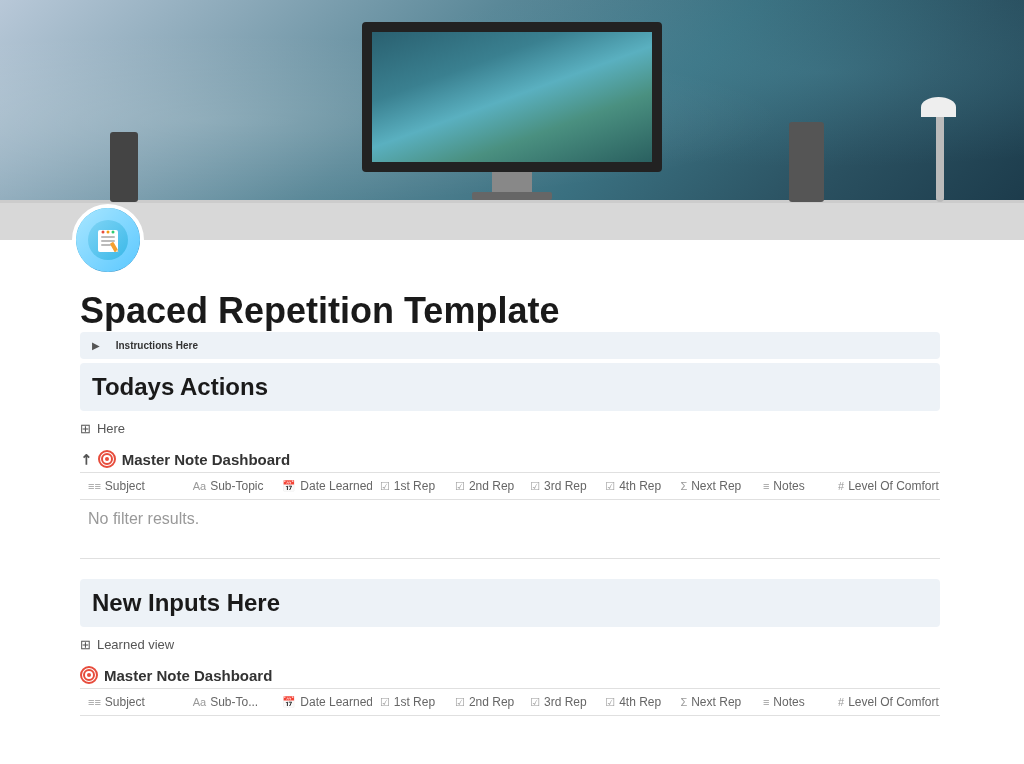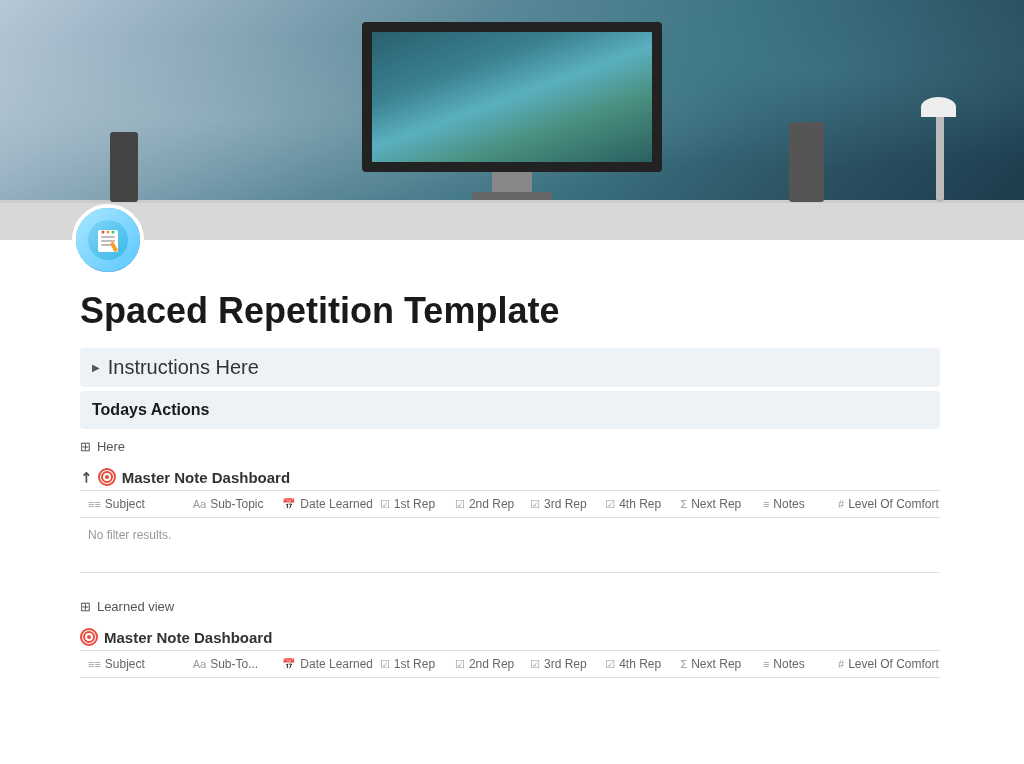--- a/index.html
+++ b/index.html
@@ -137,48 +137,48 @@
     }
 
     .page-content {
       padding: 0 80px;
     }
 
     .page-title {
       font-size: 36px;
       font-weight: 700;
       color: #1a1a1a;
-      margin-bottom: 16px;
       margin-top: 12px;
     }
 
     .toggle-block {
       background: #e8f0f8;
       border-radius: 4px;
       padding: 8px 12px;
       display: flex;
       align-items: center;
       gap: 8px;
       cursor: pointer;
       margin-bottom: 20px;
       width: 100%;
       max-width: 860px;
     }
     .toggle-arrow {
       font-size: 10px;
       color: #555;
     }
     .toggle-label {
-      font-size: 20px;
-      font-weight: 400;
+      font-size: 10px;
+      font-weight: 700;
       color: #333;
+      margin-left: 8px;
     }
 
     .section-title {
-      font-size: 16px;
+      font-size: 24px;
       font-weight: 600;
       color: #1a1a1a;
       margin-bottom: 8px;
       margin-top: 24px;
     }
 
     .section-bg {
       background: #edf2f7;
       border-radius: 4px;
       padding: 8px 12px;
@@ -236,21 +236,21 @@
     .col-subject { flex: 1.2; min-width: 80px; }
     .col-subtopic { flex: 1; min-width: 70px; }
     .col-date { flex: 1.1; min-width: 90px; }
     .col-rep { flex: 0.8; min-width: 60px; }
     .col-next { flex: 0.9; min-width: 70px; }
     .col-notes { flex: 0.8; min-width: 60px; }
     .col-comfort { flex: 1.2; min-width: 110px; }
 
     .no-filter {
       padding: 10px 8px;
-      font-size: 12px;
+      font-size: 16px;
       color: #999;
     }
 
     .divider {
       height: 1px;
       background: #e0e0e0;
       margin: 20px 0;
       max-width: 860px;
     }
 
@@ -385,20 +385,23 @@
         <span>Level Of Comfort (1-5)</span>
       </div>
     </div>
 
     <div class="no-filter">No filter results.</div>
   </div>
 
   <div class="divider"></div>
 
   <div class="section-wrapper">
+    <div class="section-bg">
+      <h2 class="section-title" style="margin:0;padding:2px 0;">New Inputs Here</h2>
+    </div>
 
     <div class="view-label">
       <span class="view-icon">⊞</span>
       <span>Learned view</span>
     </div>
 
     <div class="db-header">
 
       <svg width="18" height="18" viewBox="0 0 18 18">
         <circle cx="9" cy="9" r="8" fill="none" stroke="#e74c3c" stroke-width="2"></circle>

